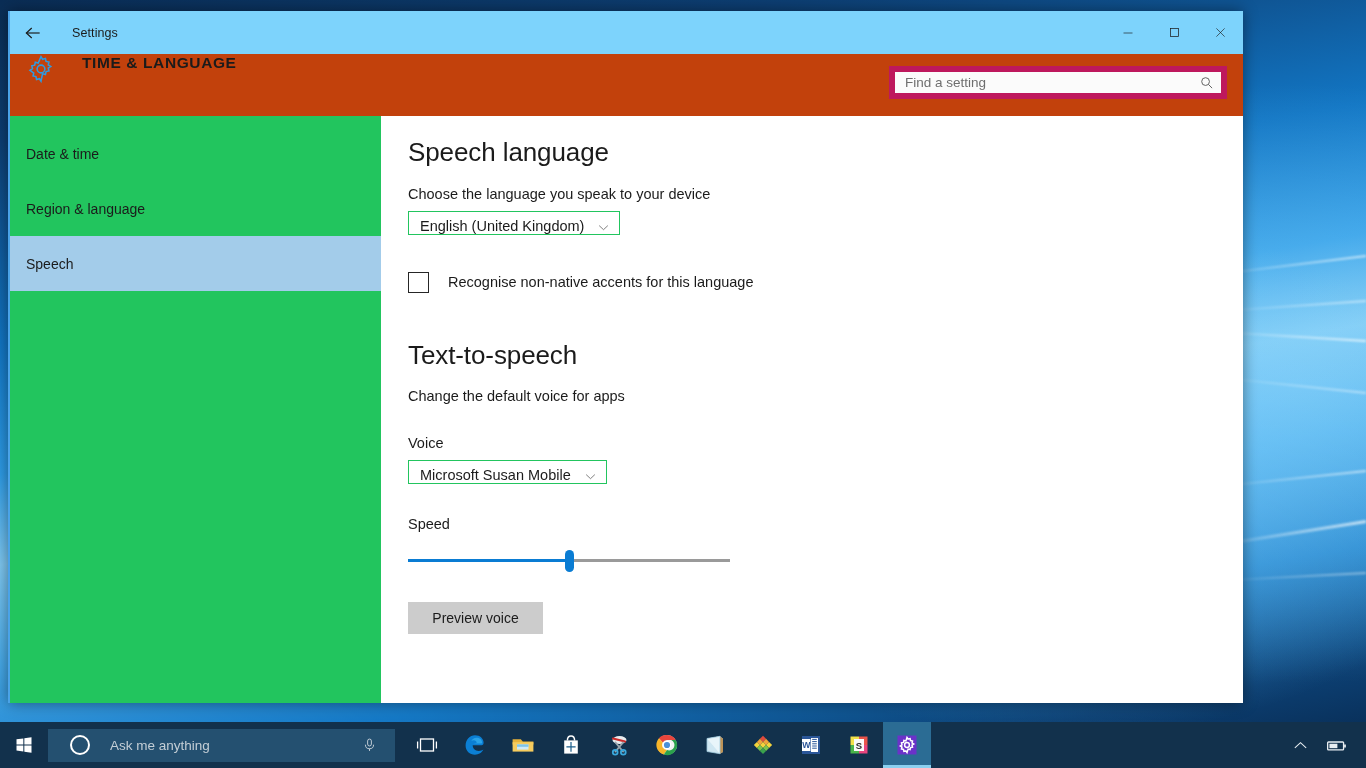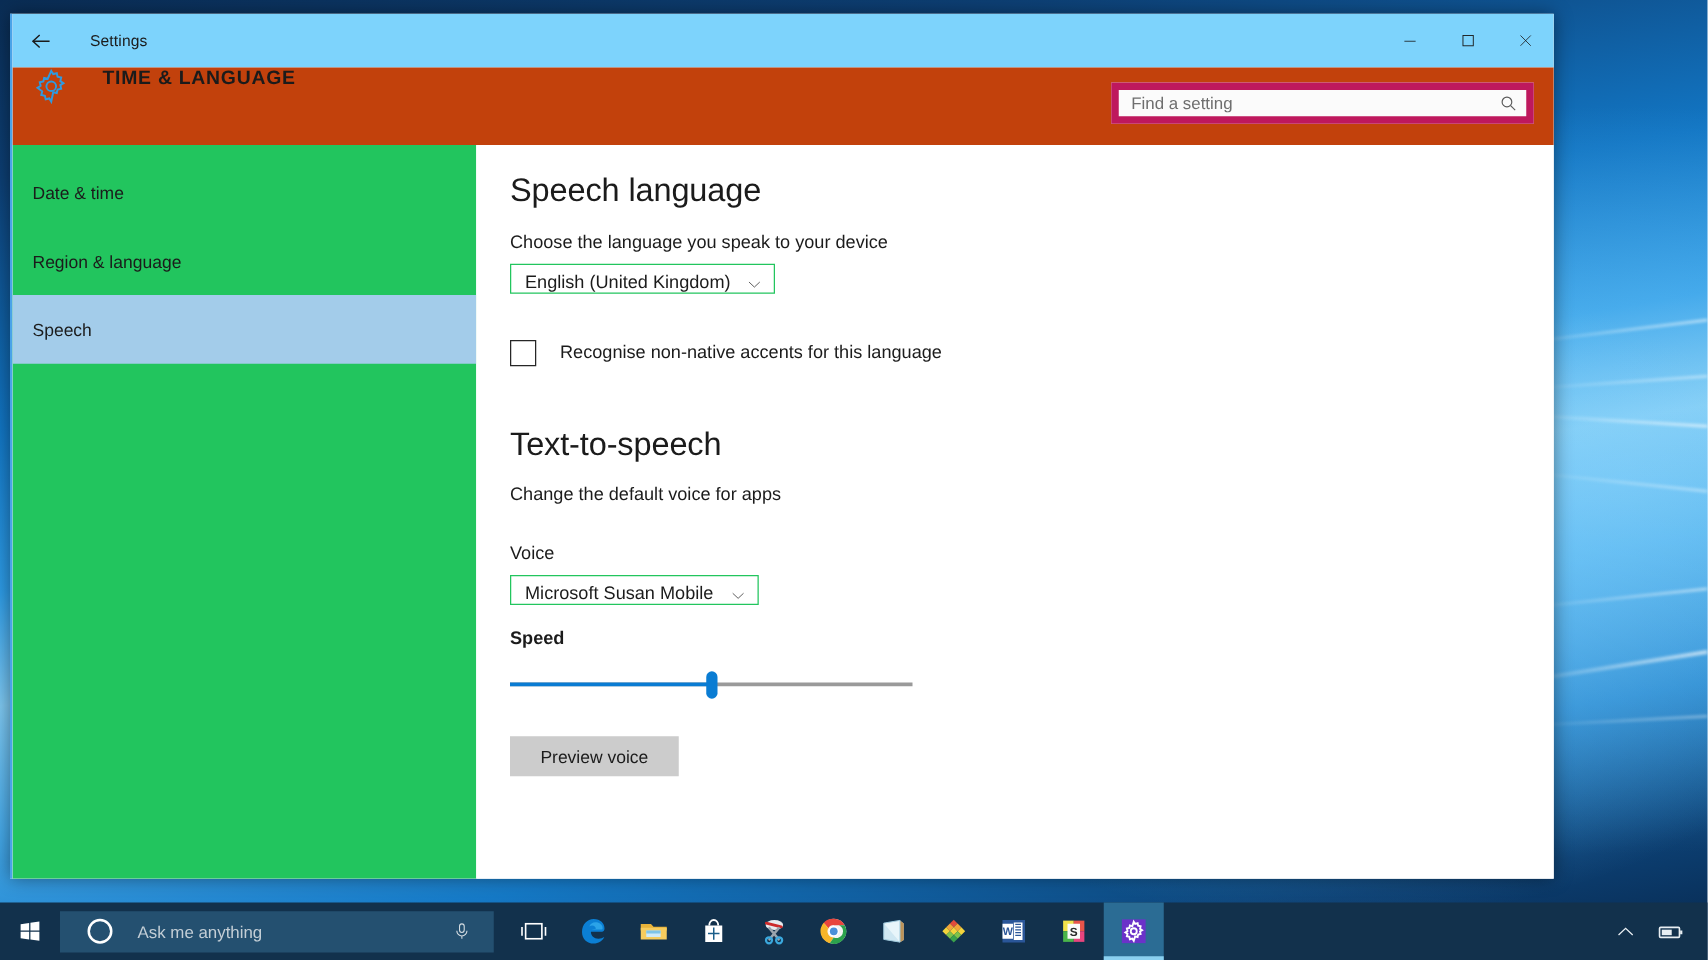--- a/index.html
+++ b/index.html
@@ -313,21 +313,21 @@
 
       <div class="combo">
         <span class="combo-text">Microsoft Susan Mobile</span>
         <span class="combo-chev">
           <svg viewBox="0 0 24 24" fill="none" stroke="currentColor" stroke-width="1.3">
               <path d="M4 8.5l8 7.5 8-7.5"></path>
             </svg>
         </span>
       </div>
 
-      <div class="field-label" style="margin-top:19px;font-weight:bold;">Speed</div>
+      <div class="field-label" style="margin-top:32px;">Speed</div>
 
       <div class="slider-wrap">
         <div class="slider-track"></div>
         <div class="slider-fill" id="sliderFill" style="width: 161px;"></div>
         <div class="slider-thumb" id="sliderThumb" style="left: 156.5px;"></div>
       </div>
 
       <div class="preview-btn">
         <span>Preview voice</span>
       </div>

